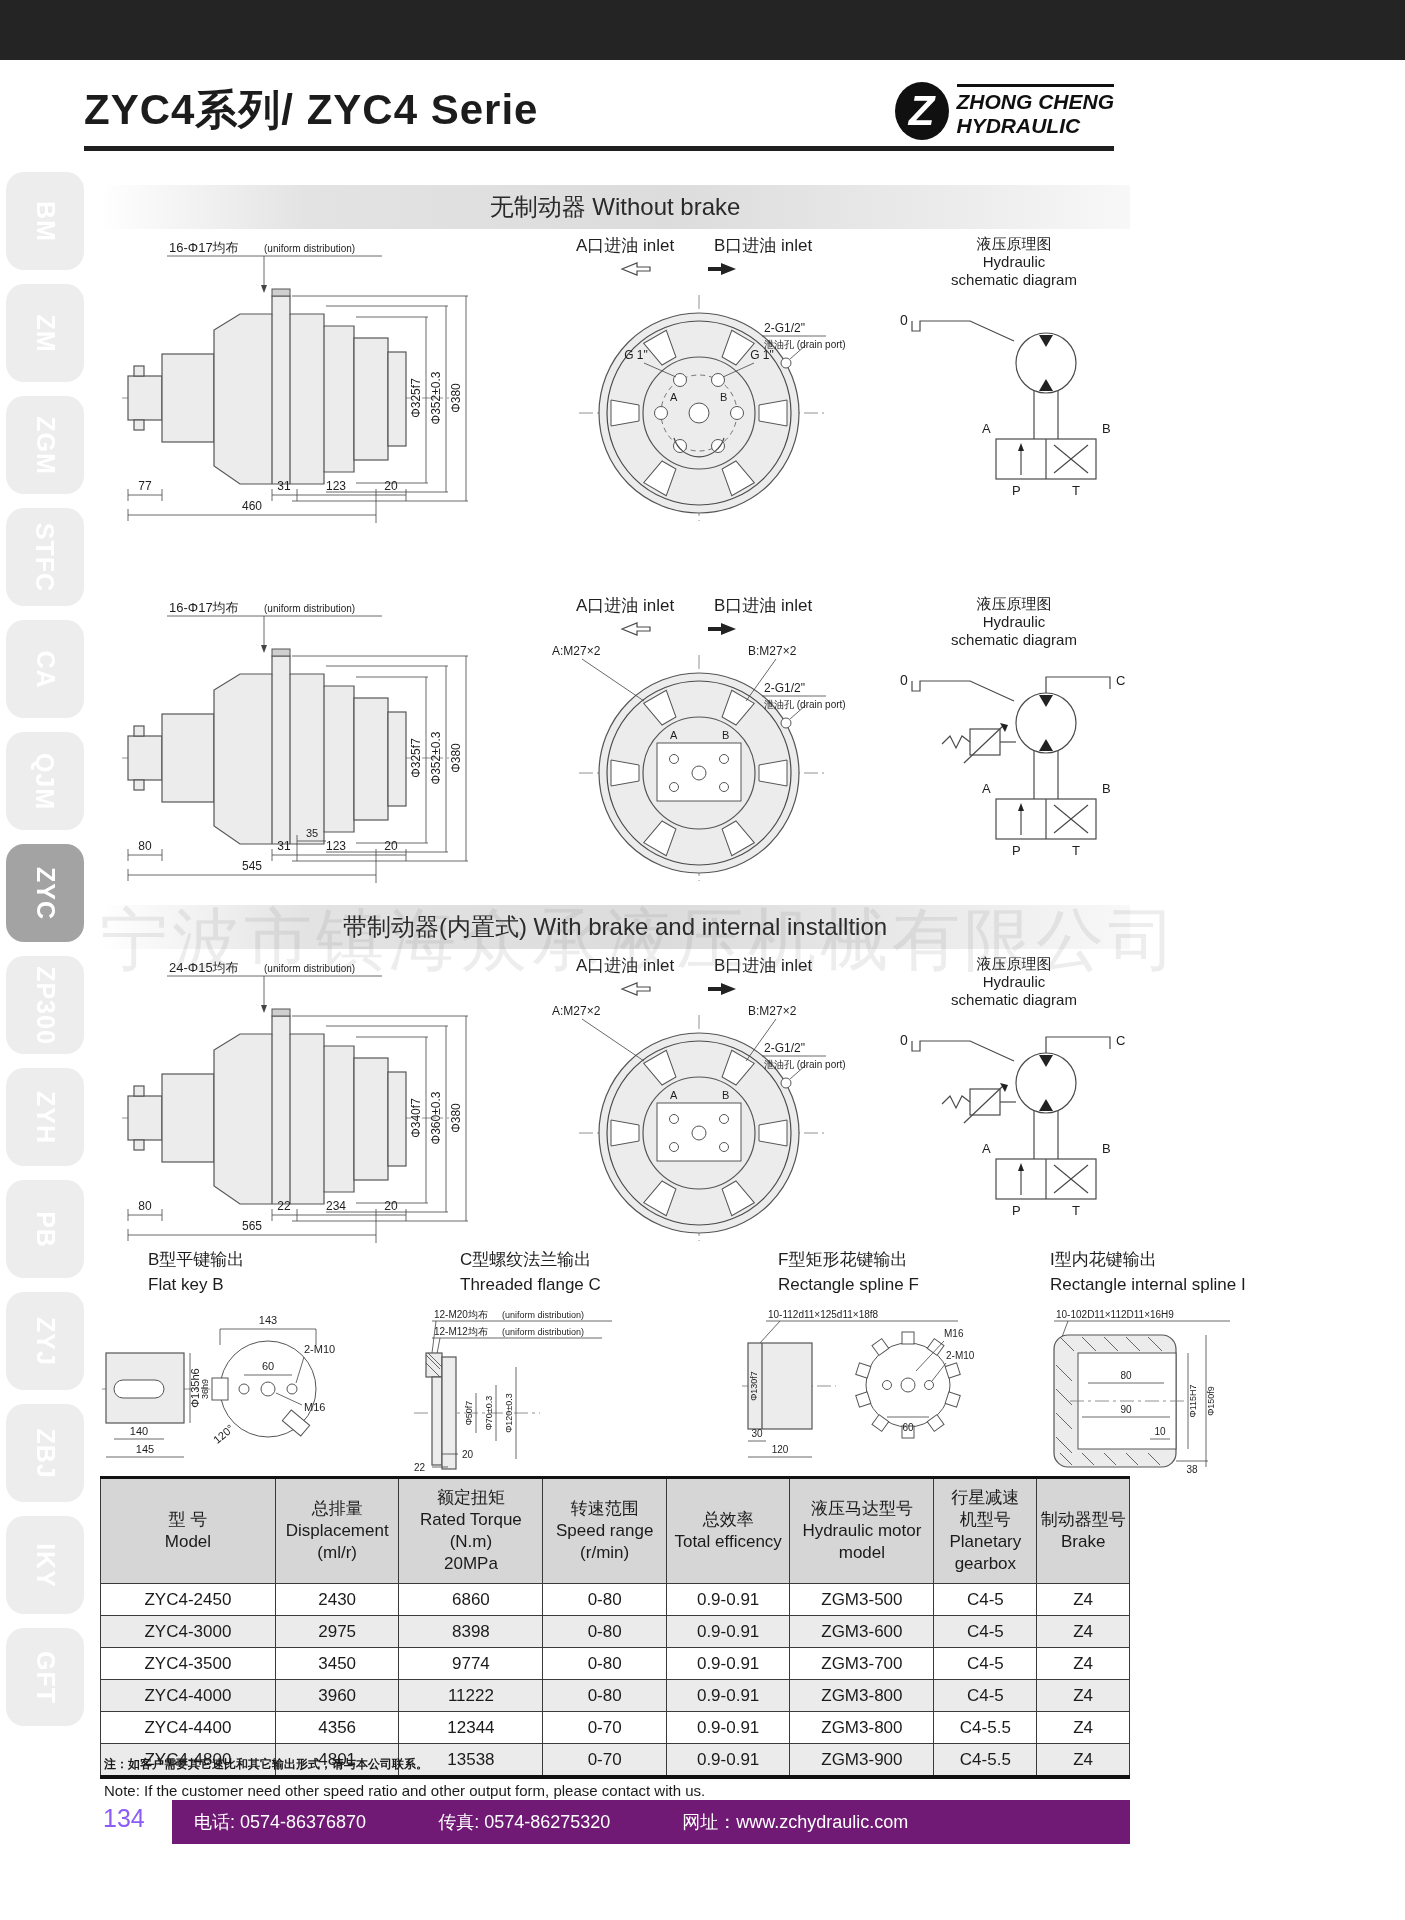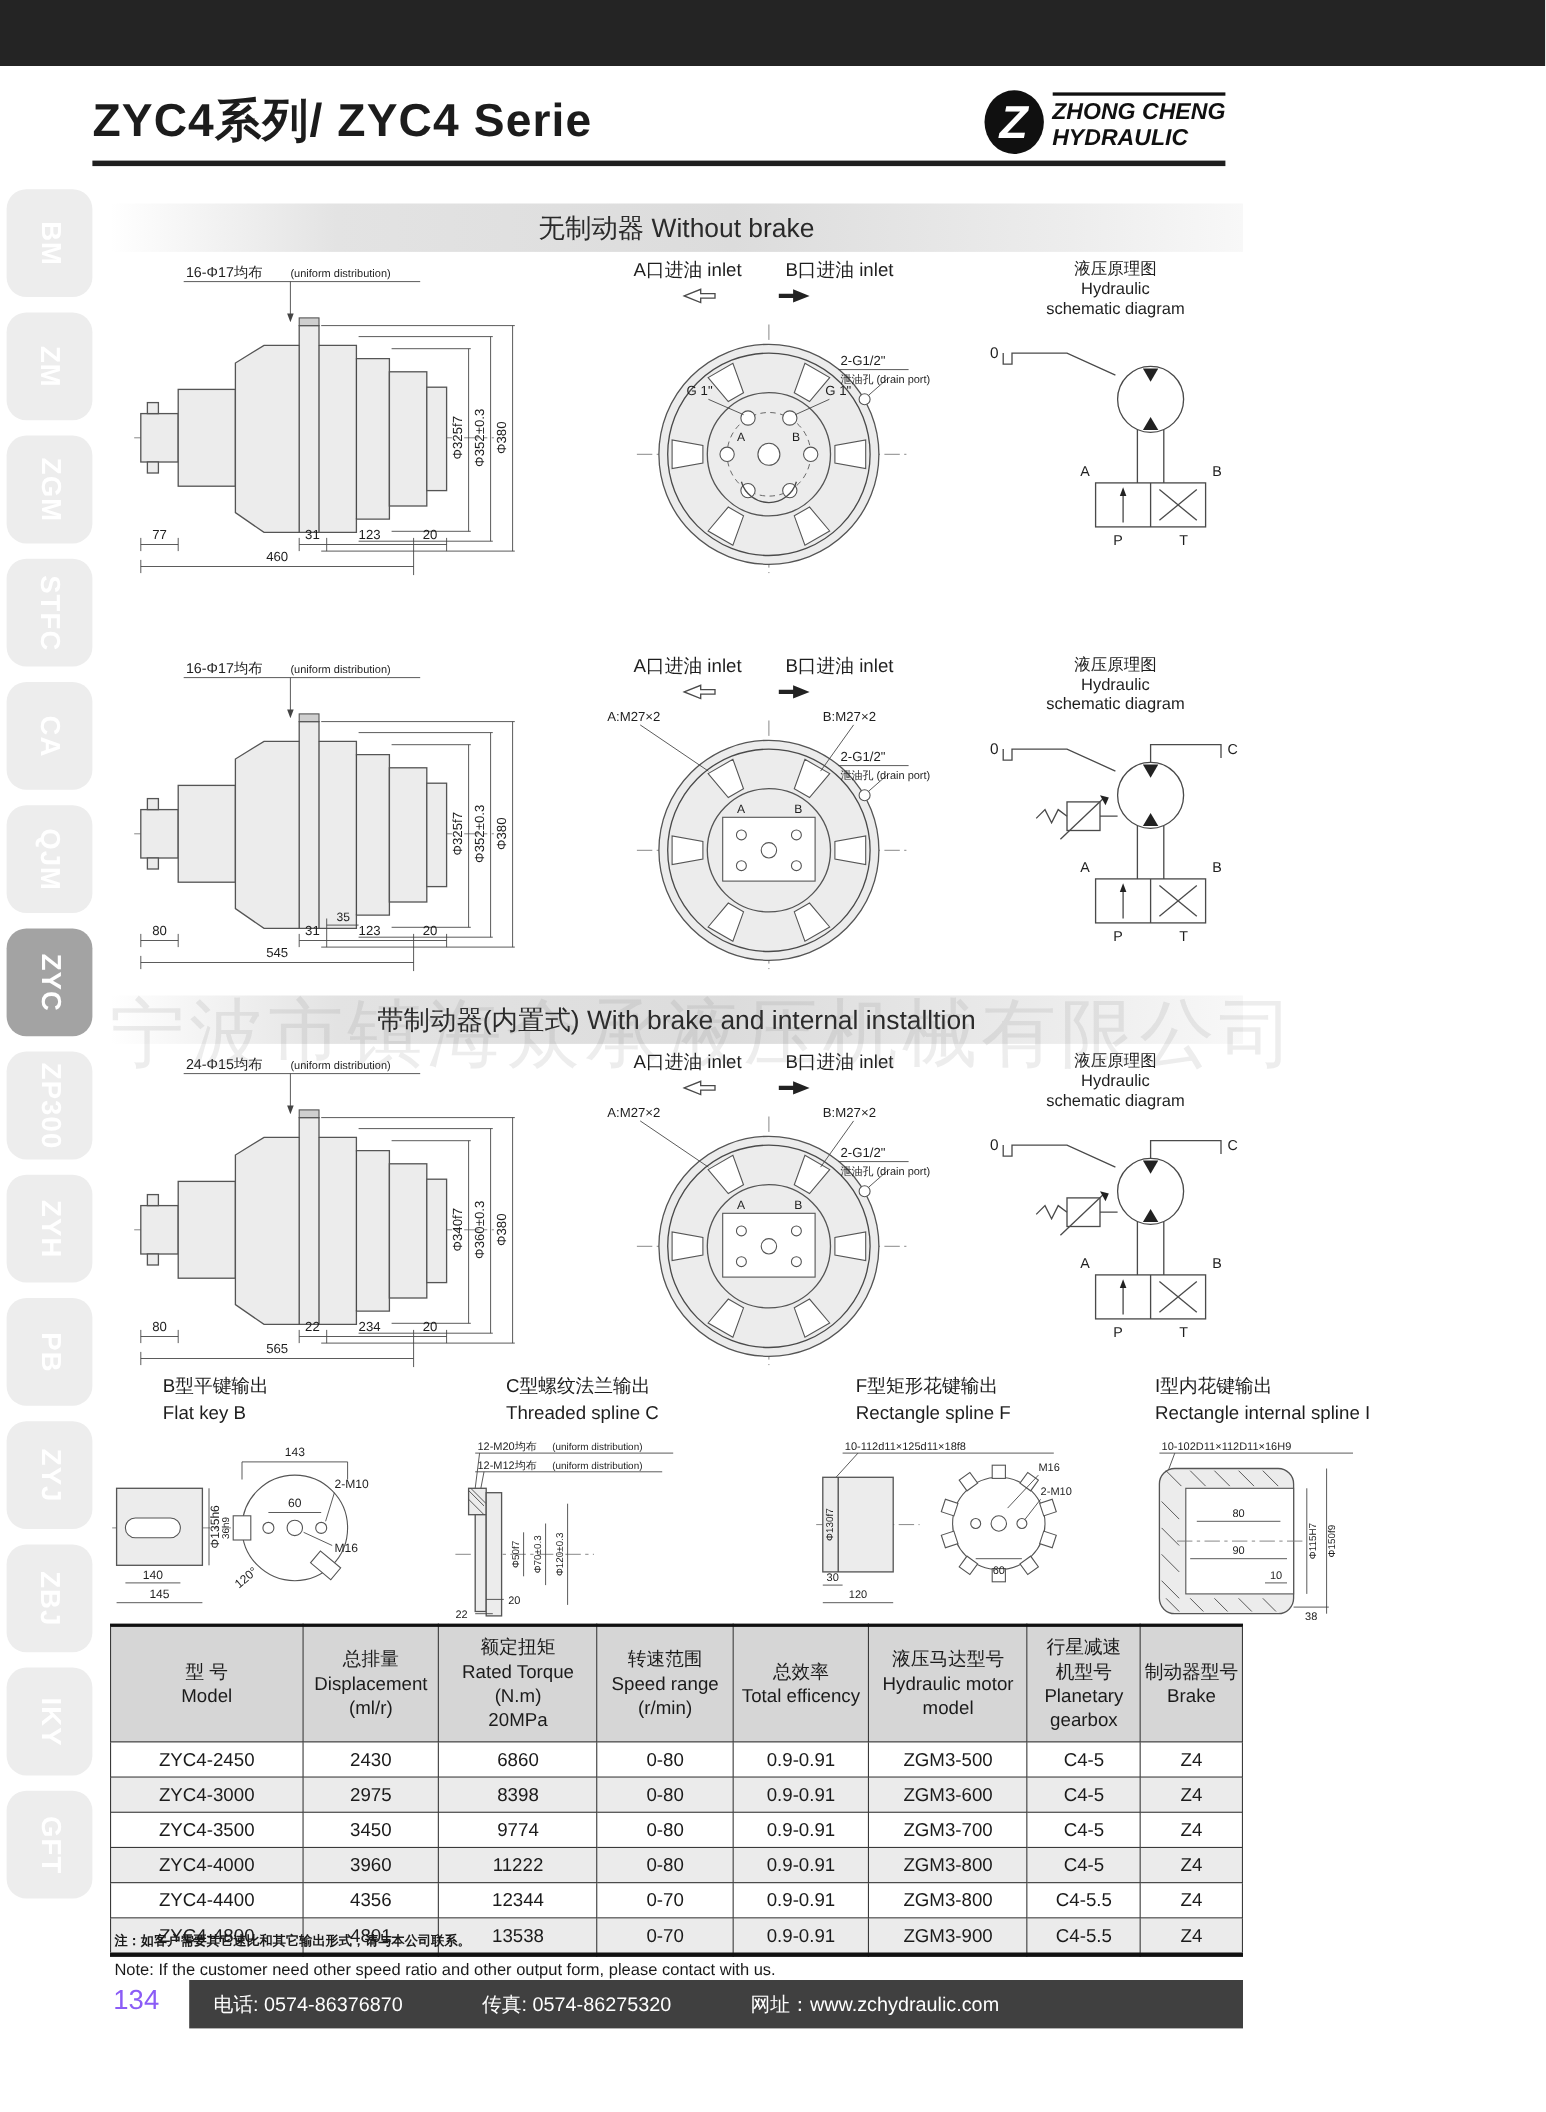--- a/index.html
+++ b/index.html
@@ -40,21 +40,21 @@
   
   .spec{position:absolute;left:100px;top:1476px;width:1030px;border-collapse:collapse;border-top:3px solid #111;border-bottom:4px solid #111;}
   .spec th,.spec td{border:1px solid #3a3a3a;text-align:center;font-weight:normal;color:#1b1b1b;}
   .spec thead th{background:#d6d6d6;font-size:17px;padding:8px 2px;height:76px;vertical-align:middle;line-height:1.3;}
   .spec td{font-size:17px;padding:4px 2px;height:23px;}
   .spec tbody tr:nth-child(even){background:#ebebeb;}
   
   .note-cn{position:absolute;left:104px;top:1756px;font-size:12px;font-weight:bold;color:#1a1a1a;font-family:Liberation Serif, serif;}
   .note-en{position:absolute;left:104px;top:1782px;font-size:15px;color:#1a1a1a;}
   .pagenum{position:absolute;left:103px;top:1804px;font-size:25px;color:#8b5cf6;}
-  .footbar{position:absolute;left:172px;top:1800px;width:958px;height:44px;background:#404040;color:#fff;display:flex;align-items:center;font-size:18px;}
+  .footbar{position:absolute;left:172px;top:1800px;width:958px;height:44px;background:#701a75;color:#fff;display:flex;align-items:center;font-size:18px;}
   .footbar span{margin-left:22px;margin-right:50px;white-space:nowrap;}
 </style>
 </head>
 <body>
 
 <div class="page">
   <div class="topbar"></div>
 
   <div class="sidebar">
     <div class="tab">
@@ -506,21 +506,21 @@
         <line class="dm" x1="204" y1="52" x2="196" y2="78"></line>
       <text x="204" y="106" class="s11">M16</text>
         <line class="dm" x1="202" y1="100" x2="176" y2="88"></line>
       <text transform="translate(126,132) rotate(-40)" class="s11 mid">120°</text>
     </svg>
   </div>
 
   <div class="outcol" style="left:400px;top:1248px;width:300px;">
     <div class="outhead" style="margin-left:60px;">
       <div>C型螺纹法兰输出</div>
-      <div>Threaded spline C</div>
+      <div>Threaded flange C</div>
     </div>
     <svg width="250" height="170" viewBox="0 0 250 170">
       <text x="34" y="13" class="s10">12-M20均布</text>
       <text x="102" y="13" class="s9">(uniform distribution)</text>
       <line class="dm" x1="32" y1="16" x2="212" y2="16"></line>
       <text x="34" y="30" class="s10">12-M12均布</text>
       <text x="102" y="30" class="s9">(uniform distribution)</text>
       <line class="dm" x1="32" y1="33" x2="202" y2="33"></line>
       <line class="dm" x1="36" y1="16" x2="32" y2="48"></line>
         <line class="dm" x1="40" y1="33" x2="36" y2="54"></line>

